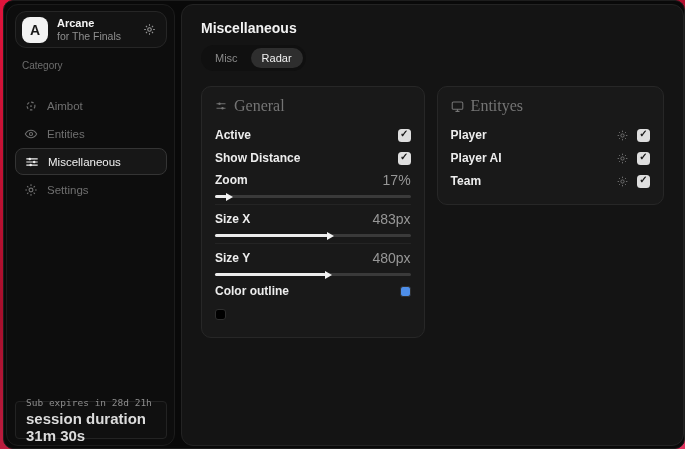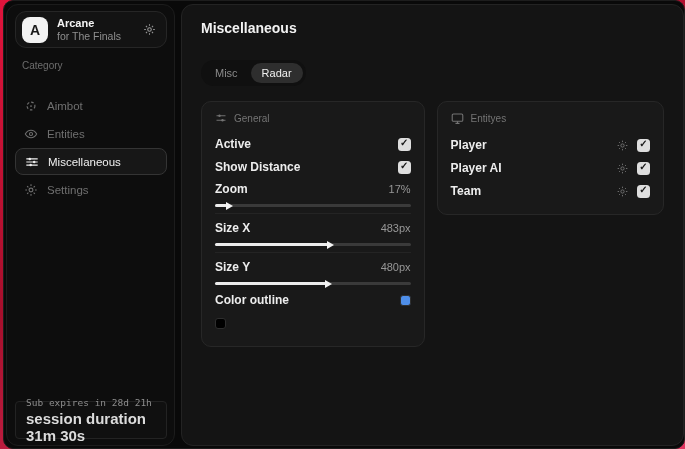--- a/index.html
+++ b/index.html
@@ -36,47 +36,47 @@
     background:#101010; border:1px solid #232323; border-radius:4px;
     padding:5px 10px; display:flex; flex-direction:column; justify-content:center; gap:2px; }
   .footer-line1 { font-family:"DejaVu Sans Mono", monospace; font-size:9.5px; color:#8d8d8d; }
   .footer-line2 { font-size:15px; font-weight:bold; color:#dcdcdc; }
 
   
   .main { position:absolute; left:177px; top:3px; width:503px; height:442px;
     background:#141414; border:1px solid #232323; border-radius:12px;
     padding:15px 19px; }
   .page-title { font-size:14px; font-weight:bold; color:#f2f2f2; }
-  .tabs { display:inline-flex; margin-top:24px; background:#101010;
+  .tabs { display:inline-flex; margin-top:9px; background:#101010;
     border-radius:999px; padding:3px; gap:2px; }
   .tab { font-size:11px; color:#8a8a8a; padding:4px 11px; border-radius:999px; }
   .tab.active { background:#2e2e2e; color:#f0f0f0; }
 
   .panels { display:flex; align-items:flex-start; gap:12px; margin-top:15px; }
   .panel { background:#191919; border:1px solid #272727; border-radius:10px;
     padding:10px 13px 12px; }
   .panel.general { width:235px; }
   .panel.entities { width:239px; }
   .panel-head { display:flex; align-items:center; gap:7px; color:#747474;
-    font-family:Liberation Sans, sans-serif; font-size:10px; margin-bottom:9px; }
+    font-family:Liberation Serif, serif; font-size:16px; margin-bottom:9px; }
   .panel-head .picon { display:flex; }
 
   .row { display:flex; align-items:center; justify-content:space-between; height:22px; }
   .row + .row { margin-top:1px; }
   .row-label { font-size:12px; font-weight:600; color:#ededed; }
   .row-right { display:flex; align-items:center; gap:8px; }
 
   .checkbox { width:13px; height:13px; background:#dedede; border-radius:3.5px;
     position:relative; }
   .checkbox.on::after { content:"\2713"; position:absolute; left:0; right:0; top:-1px;
     text-align:center; font-size:10px; font-weight:bold; color:#161616; }
 
   .slider-group { margin-top:2px; }
   .slider-head { display:flex; justify-content:space-between; align-items:center; height:18px; }
-  .slider-value { font-size:11px; color:#979797;margin-left:48px; }
+  .slider-value { font-size:14px; color:#979797;margin-left:48px; }
   .track { position:relative; height:3px; background:#3a3a3a; border-radius:2px;
     margin-top:6px; margin-bottom:4px; }
   .fill { position:absolute; left:0; top:0; bottom:0; background:#ececec; border-radius:2px; }
   .thumb { position:absolute; right:-6px; top:50%; transform:translateY(-50%);
     width:0; height:0; border-top:4px solid transparent; border-bottom:4px solid transparent;
     border-left:7px solid #f4f4f4; }
   .divider { border-top:1px solid #242424; margin:6px 0 5px; }
 
   .swatch { width:11px; height:11px; border-radius:3px; border:1px solid #2e2e2e; }
 

